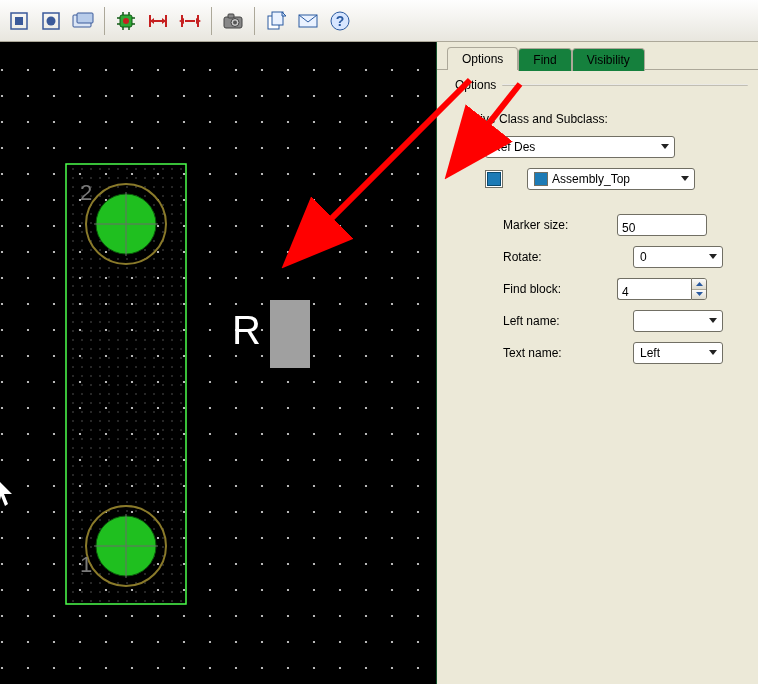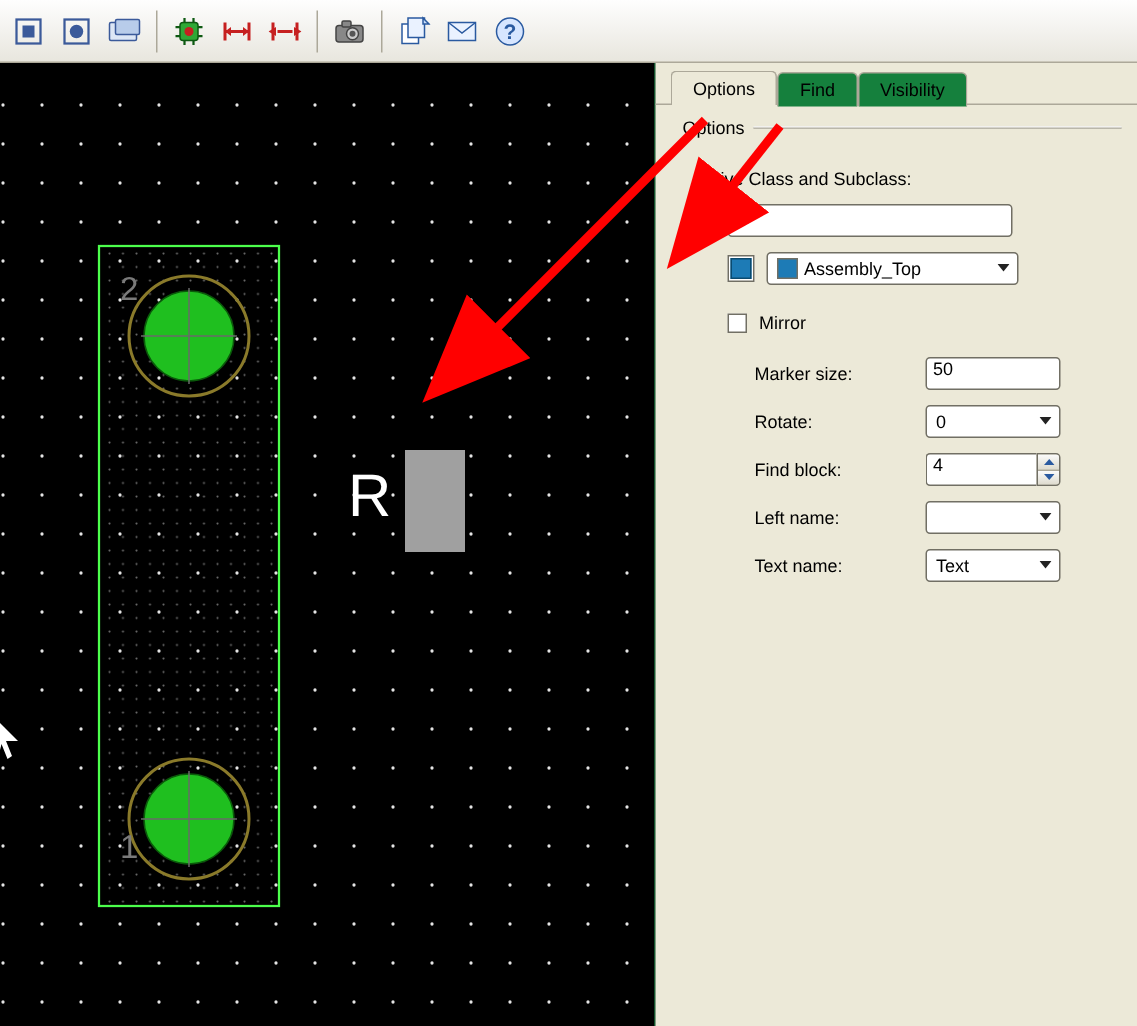--- a/index.html
+++ b/index.html
@@ -150,20 +150,21 @@
     display: flex;
     align-items: center;
     background: #fff;
     border: 1px solid #716f64;
     border-radius: 3px;
     height: 22px;
     padding: 0 2px 0 6px;
     cursor: pointer;
     gap: 4px;
     min-width: 0;
+    margin-left: 16px;
   }
   .combo .txt { flex: 1; font-size: 12px; }
   .combo .arrow {
     width: 14px; height: 16px;
     display: flex; align-items: center; justify-content: center;
   }
   .arrow svg { width: 8px; height: 6px; }
 
   .combo.main-combo { width: 190px; margin-left: 22px; }
   .combo.sub-combo  { width: 168px; }
@@ -184,21 +185,21 @@
   }
   .form-grid .lbl { font-size: 12px; }
   .input {
     background: #fff;
     border: 1px solid #716f64;
     border-radius: 3px;
     height: 22px;
     padding: 0 4px;
     font-size: 12px;
     display: flex;
-    align-items: flex-start;
+    align-items: flex-end;
   }
   .spin {
     display: flex;
     align-items: stretch;
   }
   .spin .input { flex: 1; border-right: none; border-radius: 3px 0 0 3px; }
   .spin .btns {
     display: flex; flex-direction: column;
     border: 1px solid #716f64;
     border-radius: 0 3px 3px 0;
@@ -373,20 +374,21 @@
 
     <div class="group-header">
       <span>Options</span>
       <div class="line"></div>
     </div>
 
     <div class="panel">
       <div class="fieldlabel">Active Class and Subclass:</div>
 
       <div class="combo main-combo">
+        <span class="txt">Ref Des</span>
         <span class="arrow">
             <svg viewBox="0 0 8 6">
               <polygon points="0,0 8,0 4,5" fill="#222"></polygon>
             </svg>
           </span>
       </div>
 
       <div style="height:10px"></div>
 
       <div class="row indent">
@@ -397,24 +399,20 @@
           <span class="arrow">
               <svg viewBox="0 0 8 6">
                 <polygon points="0,0 8,0 4,5" fill="#222"></polygon>
               </svg>
             </span>
         </div>
       </div>
 
       <div style="height:8px"></div>
 
-      <div class="row indent">
-        <span class="checkbox"></span>
-        <span>Mirror</span>
-      </div>
 
       <div style="height:6px"></div>
 
       <div class="form-grid">
         <div class="lbl">Marker size:</div>
         <div class="input">
             <span>50</span>
           </div>
 
         <div class="lbl">Rotate:</div>
@@ -451,21 +449,21 @@
           <span class="txt"></span>
           <span class="arrow">
               <svg viewBox="0 0 8 6">
                 <polygon points="0,0 8,0 4,5" fill="#222"></polygon>
               </svg>
             </span>
         </div>
 
         <div class="lbl">Text name:</div>
         <div class="combo small">
-          <span class="txt">Text</span>
+          <span class="txt">Left</span>
           <span class="arrow">
               <svg viewBox="0 0 8 6">
                 <polygon points="0,0 8,0 4,5" fill="#222"></polygon>
               </svg>
             </span>
         </div>
       </div>
     </div>
   </div>
 </div>

